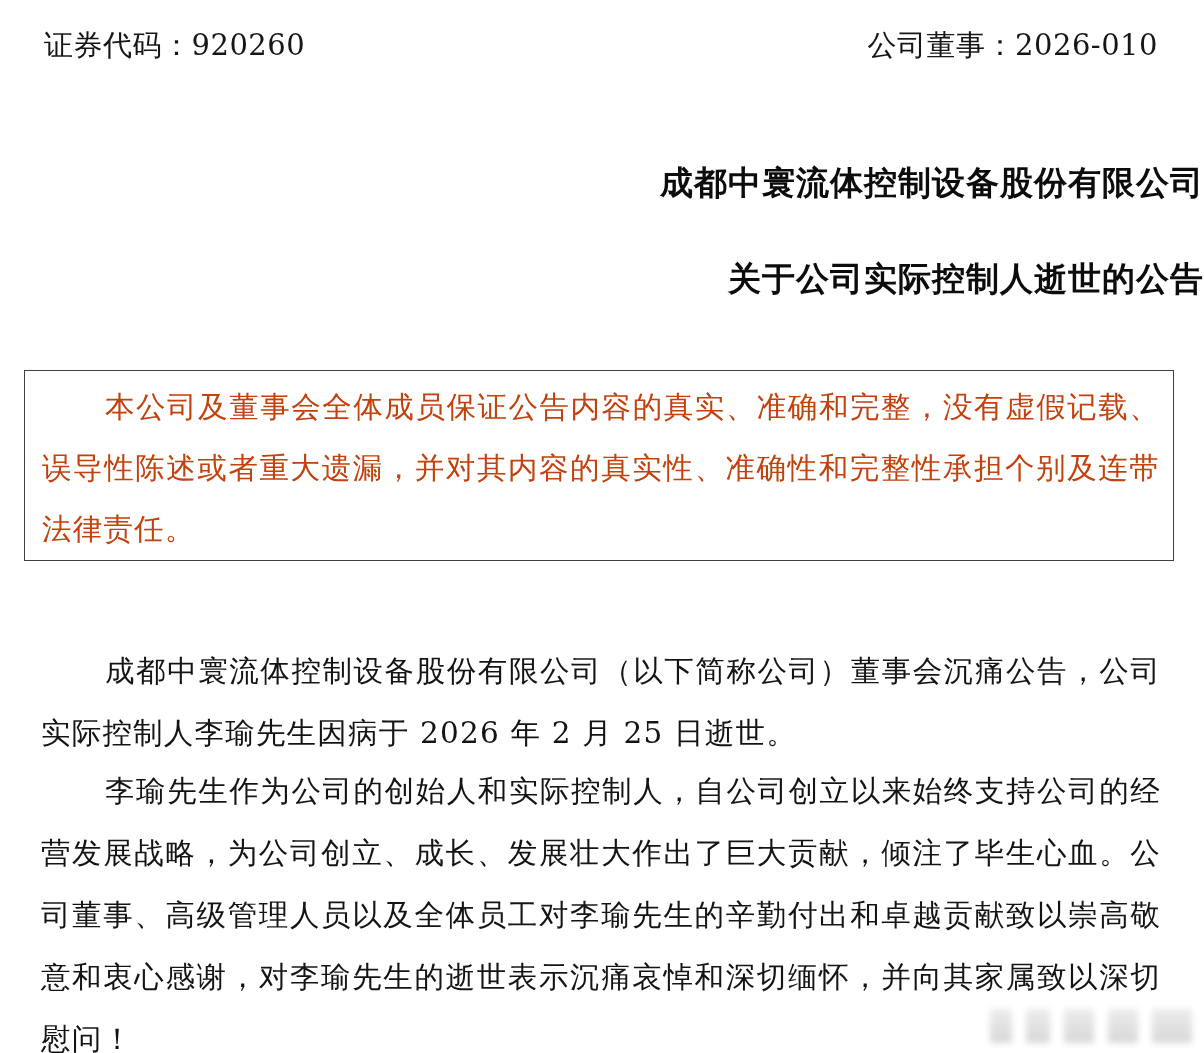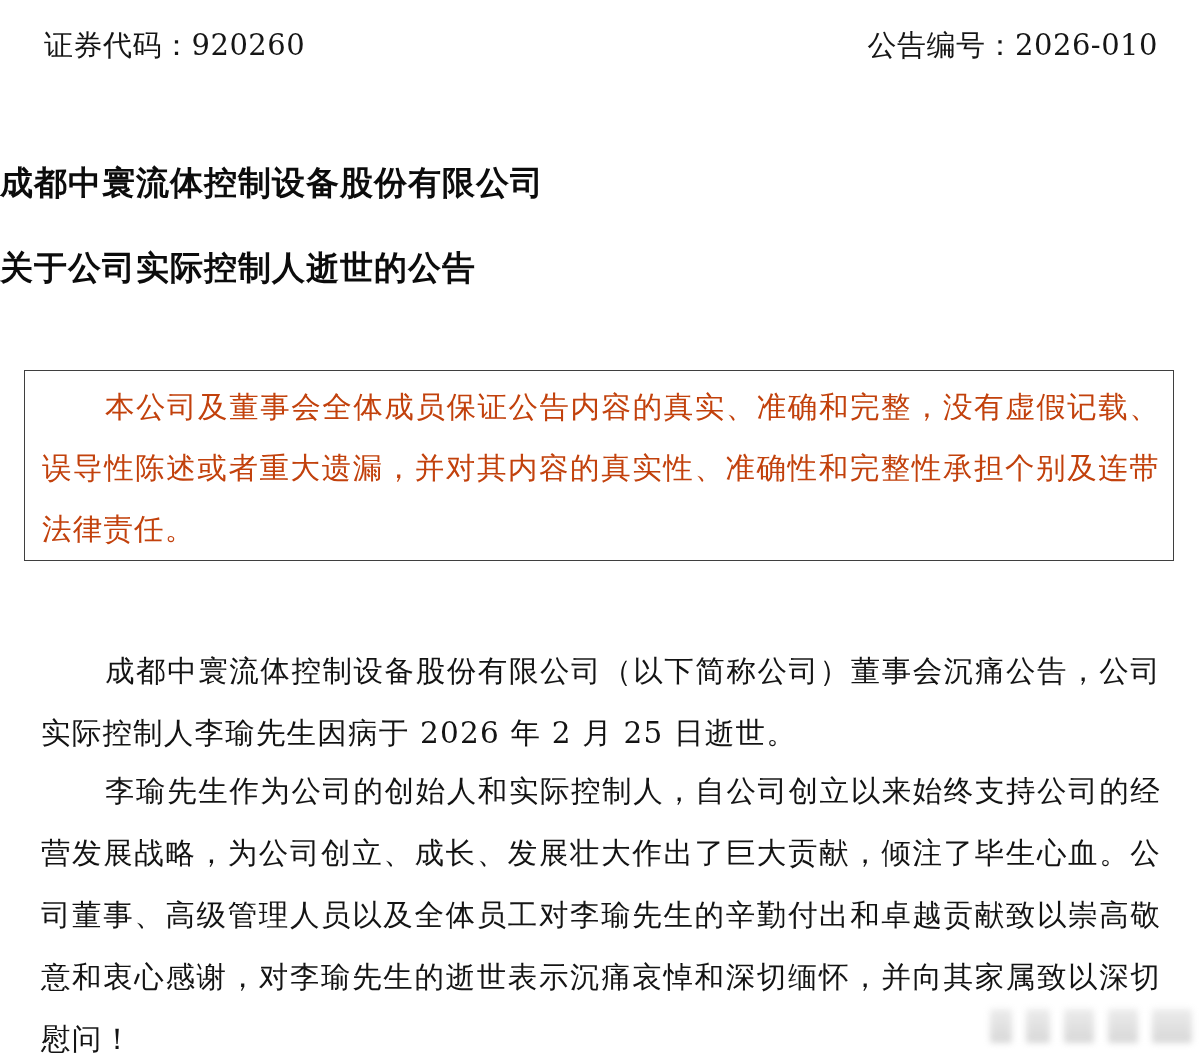--- a/index.html
+++ b/index.html
@@ -32,31 +32,31 @@
       letter-spacing: 0.5px;
     }
     .header-line .h-code { left: 44px; }
     .header-line .h-abbr { left: 450px; }
     .header-line .h-no   { right: 46px; }
 
     .title {
       position: absolute;
       left: 0;
       width: 1204px;
-      text-align: left;
+      text-align: right;
       font-family: "DejaVu Sans", "Liberation Sans", sans-serif;
       font-weight: bold;
       font-size: 33px;
       line-height: 50px;
       color: #0c0c0c;
       letter-spacing: 1px;
       white-space: nowrap;
     }
     .title-1 { top: 158px; }
-    .title-2 { top: 243px; }
+    .title-2 { top: 254px; }
 
     .disclaimer-box {
       position: absolute;
       left: 24px;
       top: 370px;
       width: 1150px;
       height: 191px;
       border: 1.5px solid #3f3f3f;
       box-sizing: border-box;
     }
@@ -108,21 +108,21 @@
       height: 34px;
       background: linear-gradient(#dcdcdc, #b8b8b8);
       border-radius: 2px;
     }
   </style>
 </head>
 <body>
 
 <div class="header-line">
   <span class="hitem h-code"><span>证券代码：</span><span>920260</span></span>
-  <span class="hitem h-no"><span>公告编号：</span><span>2026-010</span></span>
+  <span class="hitem h-no"><span>公司董事：</span><span>2026-010</span></span>
 </div>
 
 <div class="title title-1">成都中寰流体控制设备股份有限公司</div>
 <div class="title title-2">关于公司实际控制人逝世的公告</div>
 
 <div class="disclaimer-box">
   <p class="disclaimer-text">本公司及董事会全体成员保证公告内容的真实、准确和完整，没有虚假记载、误导性陈述或者重大遗漏，并对其内容的真实性、准确性和完整性承担个别及连带法律责任。</p>
 </div>
 
 <p class="body-para para-1">成都中寰流体控制设备股份有限公司（以下简称公司）董事会沉痛公告，公司实际控制人李瑜先生因病于 2026 年 2 月 25 日逝世。</p>

